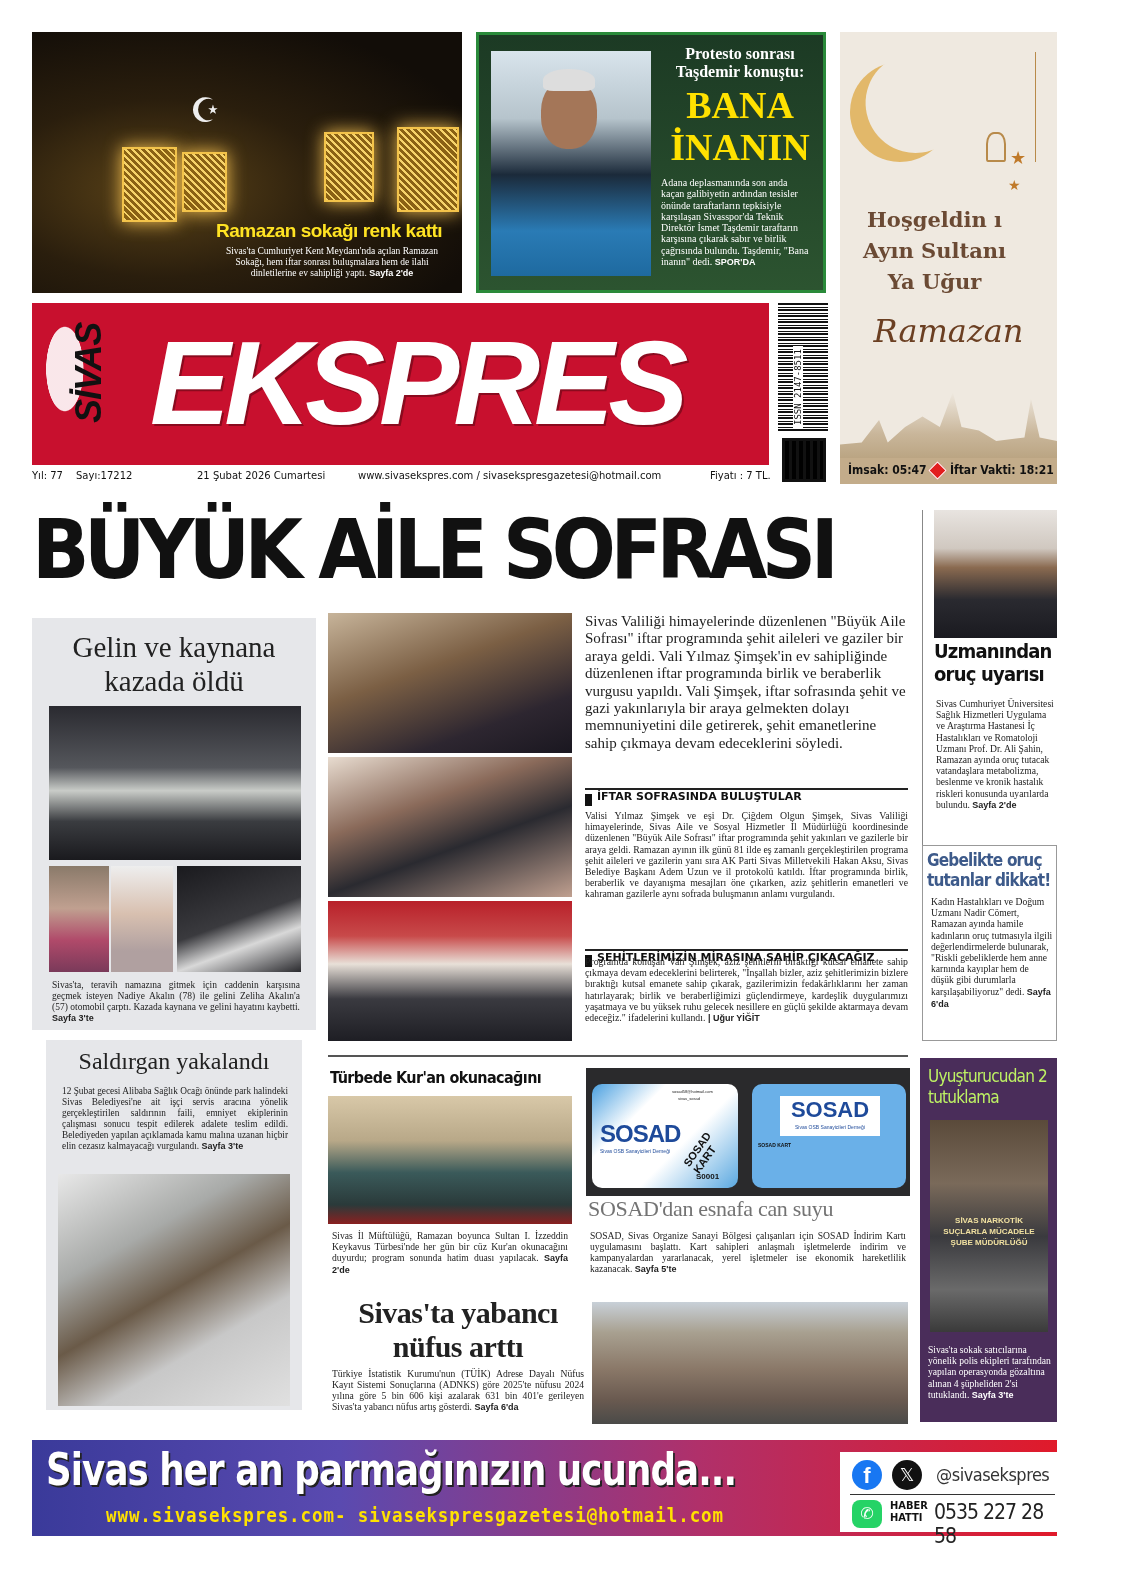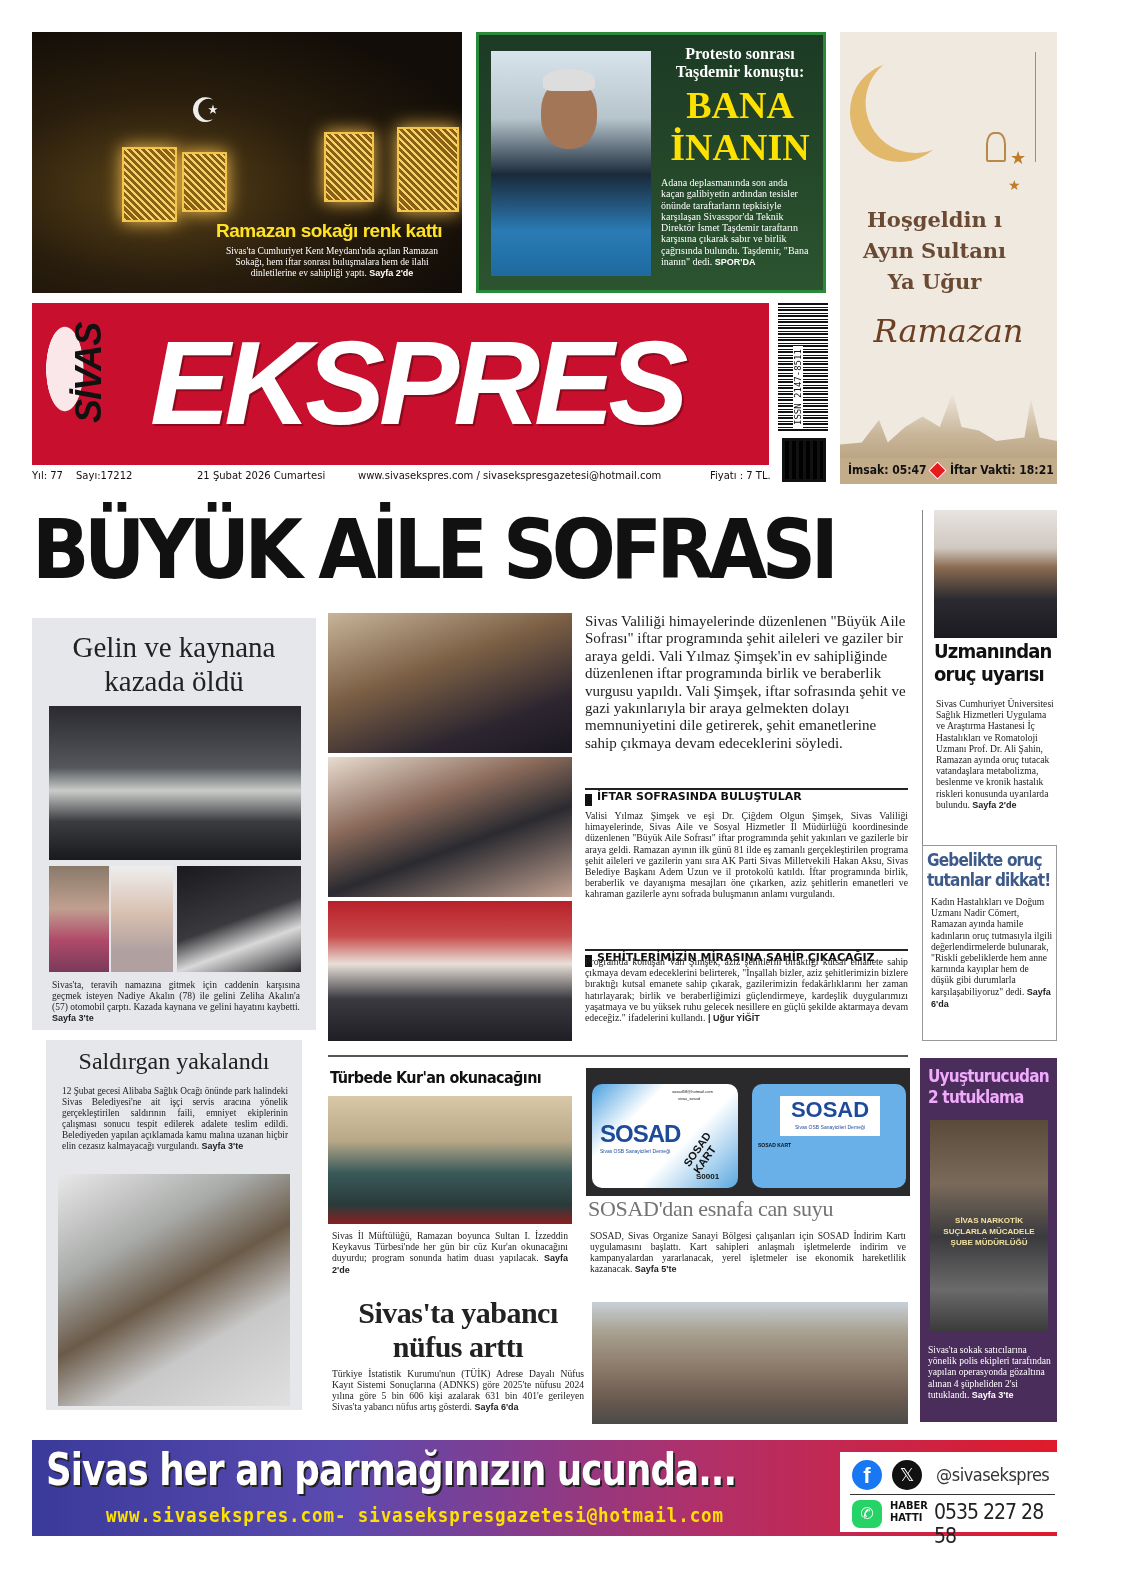--- a/index.html
+++ b/index.html
@@ -181,21 +181,21 @@
 
 <div class="abs" style="left:922px;top:845px;width:135px;height:196px;border:1px solid #999">
   <div class="abs cond" style="left:4px;top:4px;width:130px;font-weight:bold;font-size:17px;line-height:20px;color:#3d5a8a;letter-spacing:-0.8px">Gebelikte oruç tutanlar dikkat!</div>
   <div class="abs serif" style="left:8px;top:50px;width:122px;font-size:9.6px;line-height:11.2px;color:#222">
     <span>Kadın Hastalıkları ve Doğum Uzmanı Nadir Cömert, Ramazan ayında hamile kadınların oruç tutmasıyla ilgili değerlendirmelerde bulunarak, "Riskli gebeliklerde hem anne karnında kayıplar hem de düşük gibi durumlarla karşılaşabiliyoruz" dedi.</span>
     <span class="sayfa">Sayfa 6'da</span>
   </div>
 </div>
 
 <div class="abs" style="left:920px;top:1058px;width:137px;height:364px;background:#4a2d5a">
-  <div class="abs cond" style="left:8px;top:8px;width:128px;font-weight:bold;font-size:17px;line-height:21px;color:#f0abfc;letter-spacing:-0.8px">Uyuşturucudan 2 tutuklama</div>
+  <div class="abs cond" style="left:8px;top:8px;width:128px;font-weight:normal;font-size:17px;line-height:21px;color:#bef264;letter-spacing:-0.8px">Uyuşturucudan 2 tutuklama</div>
   <div class="photo" style="left:10px;top:62px;width:118px;height:212px;background:linear-gradient(180deg,#5a4a3a 0%,#7a6a5a 30%,#3a3a3e 55%,#6a6a6a 80%,#3a3a3a 100%)">
     <div class="abs sans" style="left:4px;top:95px;width:110px;text-align:center;font-weight:bold;font-size:8px;line-height:11px;color:#f0e0a0">SİVAS NARKOTİK SUÇLARLA MÜCADELE ŞUBE MÜDÜRLÜĞÜ</div>
   </div>
   <div class="abs serif" style="left:8px;top:286px;width:124px;font-size:9.6px;line-height:11.2px;color:#fff">
     <span>Sivas'ta sokak satıcılarına yönelik polis ekipleri tarafından yapılan operasyonda gözaltına alınan 4 şüpheliden 2'si tutuklandı.</span>
     <span class="sayfa">Sayfa 3'te</span>
   </div>
 </div>
 
 <div class="abs" style="left:32px;top:1440px;width:1025px;height:96px;background:linear-gradient(90deg,#3a3a9a 0%,#5a4ab0 30%,#b0306a 65%,#e01a2a 100%)">

